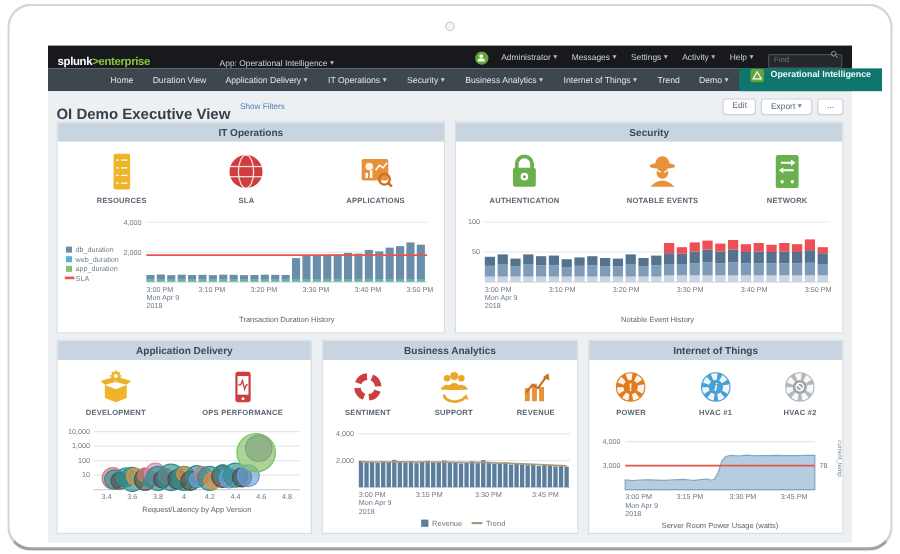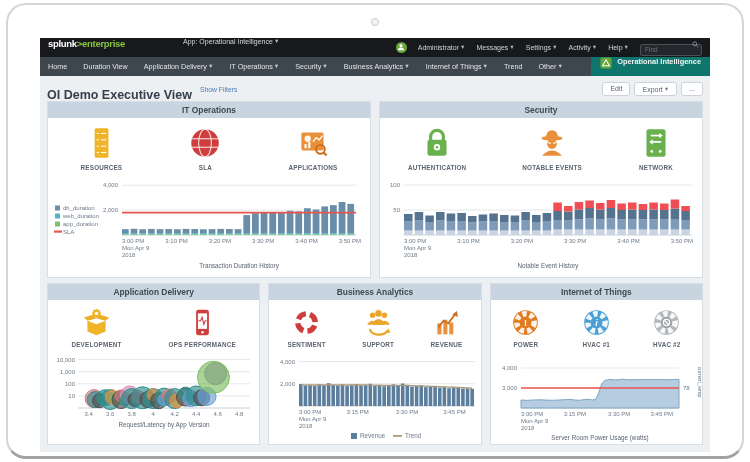--- a/index.html
+++ b/index.html
@@ -10,37 +10,37 @@
   .device { position: absolute; left: 6px; top: 3px; width: 738px; height: 456px;
     background: #fff; border: 2px solid #d3d6d8; border-bottom: 3px solid #9fa3a6;
     border-radius: 20px; }
   .camera { position: absolute; top: 13px; left: 50%; transform: translateX(-50%);
     width: 8px; height: 8px; border-radius: 50%; background: #f4f5f6; border: 1.5px solid #c7cacd; }
 
   
   .screen { position: absolute; left: 40px; top: 38px; width: 670px; height: 414px; background: #edf0f3; }
 
   
-  .topbar { height: 19px; background: #17191d; display: flex; align-items: flex-start; padding: 0 8px; gap: 44px; }
+  .topbar { height: 19px; background: #17191d; display: flex; align-items: flex-end; padding: 0 8px; gap: 44px; }
   .logo { font-size: 9.5px; font-weight: bold; color: #fff; letter-spacing: -0.3px; white-space: nowrap; }
   .logo .green { color: #8bc53f; }
   .appmenu { color: #d4d7da; font-size: 7px; margin-left: 14px; white-space: nowrap; cursor: pointer; }
   .top-right { margin-left: auto; display: flex; align-items: center; gap: 11px; }
   .avatar { width: 11px; height: 11px; border-radius: 50%; background: #65a637; display: flex;
     align-items: center; justify-content: center; cursor: pointer; }
   .topmenu { color: #cfd3d7; font-size: 7px; white-space: nowrap; cursor: pointer; }
   .findbox { position: relative; }
   .findbox input { width: 62px; height: 12px; background: #24272b; border: 1px solid #4a4f55;
     border-radius: 2px; color: #b7bcc1; font-size: 6.5px; padding: 0 12px 0 4px;
     font-family: "Liberation Sans", sans-serif; }
   .findbox svg { position: absolute; right: 3px; top: 2.5px; }
   .caret { font-size: 5.5px; opacity: .85; margin-left: 1px; vertical-align: 1px; }
 
   
-  .navbar { height: 19px; background: #3e464e; display: flex; align-items: center; }
+  .navbar { height: 19px; background: #3e464e; display: flex; align-items: center; padding-left: 44px; }
   .navitem { color: #e3e6e9; font-size: 7.2px; padding: 0 8px; line-height: 19px; white-space: nowrap; cursor: pointer; }
   .navbadge { margin-left: auto; height: 19px; background: #0f766e; display: flex; align-items: flex-start;
     gap: 5px; padding: 0 9px; }
   .navbadge-label { color: #f2f4f5; font-size: 7.4px; font-weight: bold; white-space: nowrap; }
 
   
   .dashboard { height: 376px; padding: 3px 7px 0 7px; background: #edf0f3; }
   .titlerow { display: flex; align-items: center; height: 20px; }
   .page-title { font-size: 12.5px; font-weight: bold; color: #37404a; margin-top: 11px; }
   .show-filters { font-size: 6.8px; color: #4f7cb5; margin-left: 8px; cursor: pointer; }
@@ -104,21 +104,21 @@
   <div class="navbar">
     <div id="navitems" style="display:flex;">
         <div class="navitem"><span>Home</span></div>
         <div class="navitem"><span>Duration View</span></div>
         <div class="navitem"><span>Application Delivery</span><span class="caret">▼</span></div>
         <div class="navitem"><span>IT Operations</span><span class="caret">▼</span></div>
         <div class="navitem"><span>Security</span><span class="caret">▼</span></div>
         <div class="navitem"><span>Business Analytics</span><span class="caret">▼</span></div>
         <div class="navitem"><span>Internet of Things</span><span class="caret">▼</span></div>
         <div class="navitem"><span>Trend</span></div>
-        <div class="navitem"><span>Other</span><span class="caret">▼</span></div>
+        <div class="navitem"><span>Demo</span><span class="caret">▼</span></div>
       </div>
     <div class="navbadge">
       <svg width="12" height="12" viewBox="0 0 14 14">
         <rect x="0.5" y="0.5" width="13" height="13" rx="2" fill="#65a637"></rect>
         <path d="M7 3.2 L11 10.2 L3 10.2 Z" fill="none" stroke="#fff" stroke-width="1.2"></path>
       </svg>
       <span class="navbadge-label">Operational Intelligence</span>
     </div>
   </div>
 

